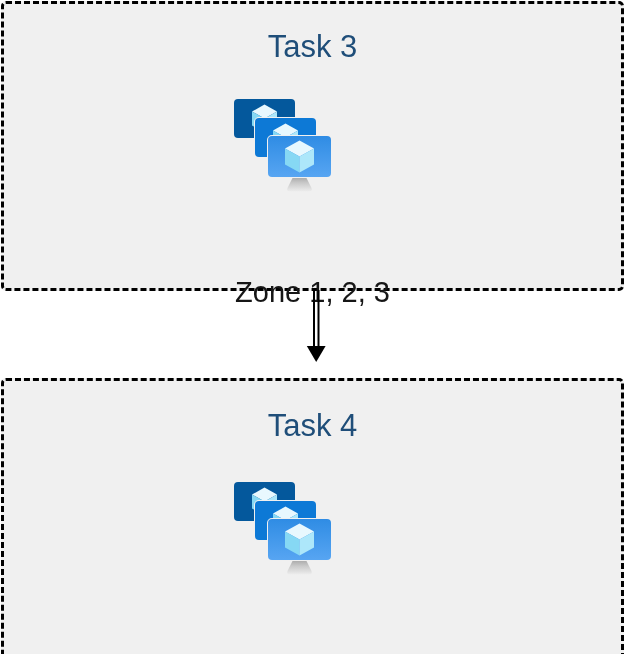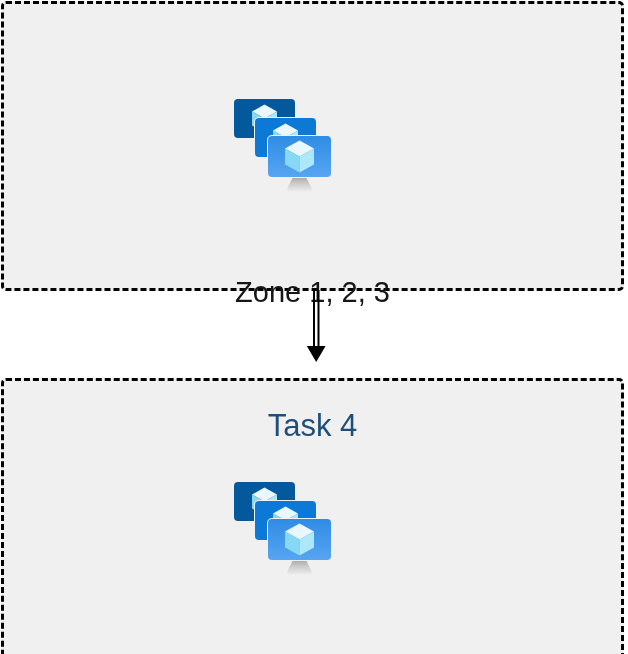--- a/index.html
+++ b/index.html
@@ -101,20 +101,21 @@
       <path d="M66.5 44.5 L81 52.5 L66.5 60.5 L52 52.5 Z" fill="#e8f8fe"></path>
       <path d="M52 52.5 L66.5 60.5 L66.5 76.5 L52 68.5 Z" fill="#86d8f4"></path>
       <path d="M81 52.5 L66.5 60.5 L66.5 76.5 L81 68.5 Z" fill="#ade7fa"></path>
     </symbol>
   </defs>
 </svg>
 
 <div class="canvas">
 
   <div class="task-panel panel-1">
+    <div class="task-title">Task 3</div>
     <div class="icon-wrap">
       <svg width="106" height="100" viewBox="0 0 106 100">
           <use href="#vmss-icon"></use>
         </svg>
     </div>
     <div class="caption">
       <div>Zone 1, 2, 3</div>
     </div>
   </div>
 

